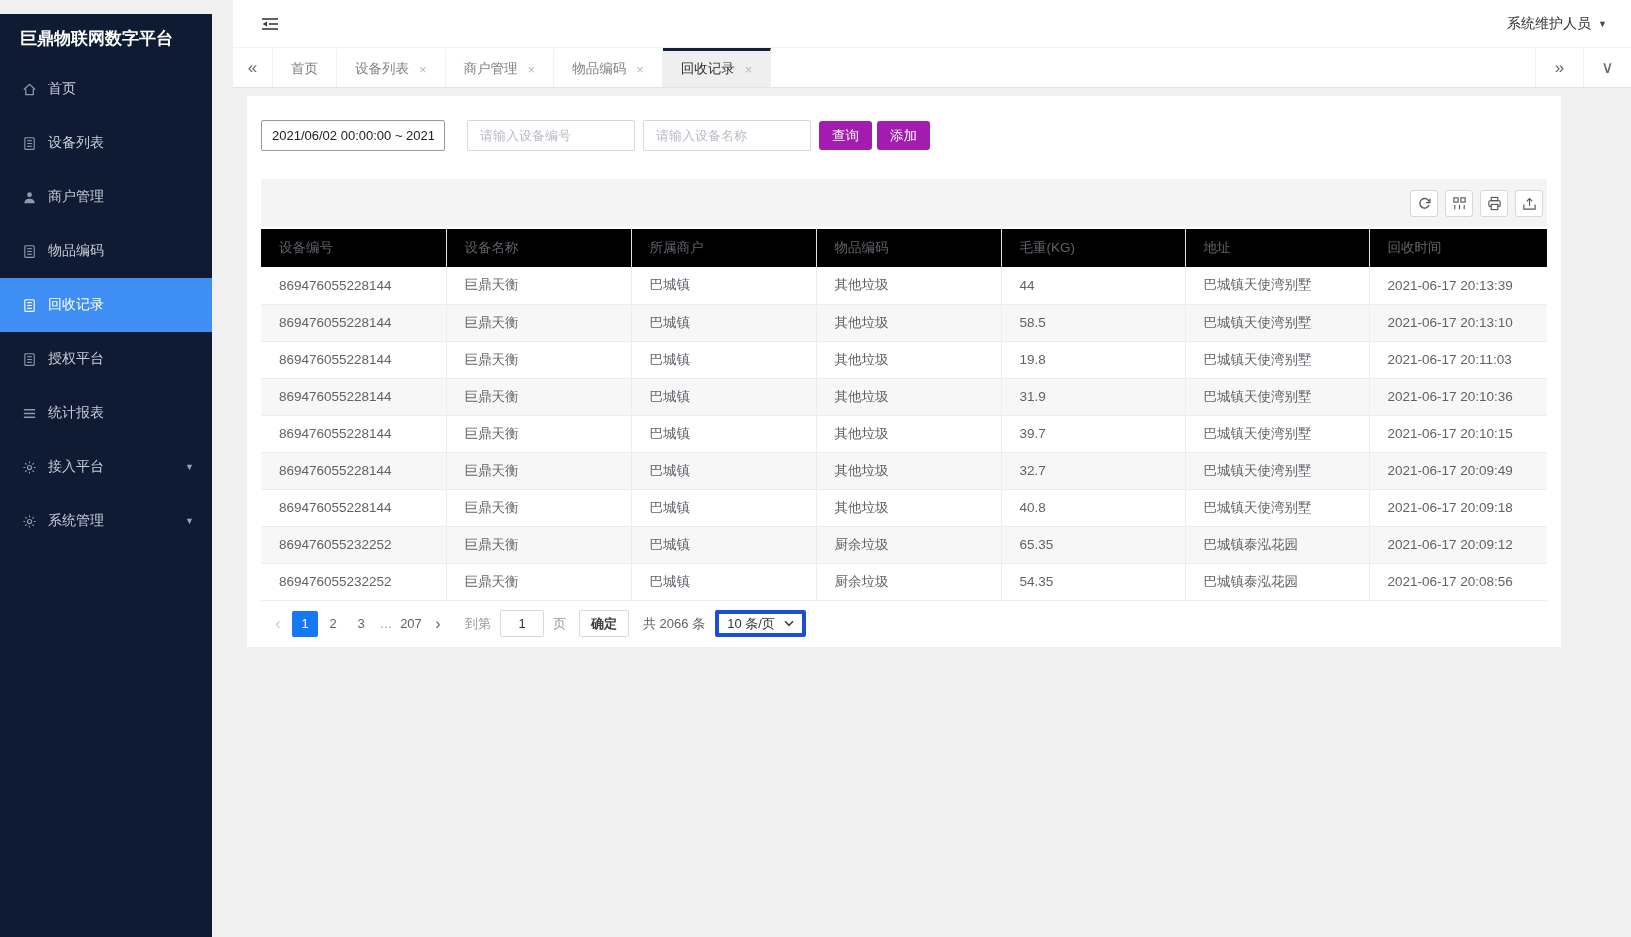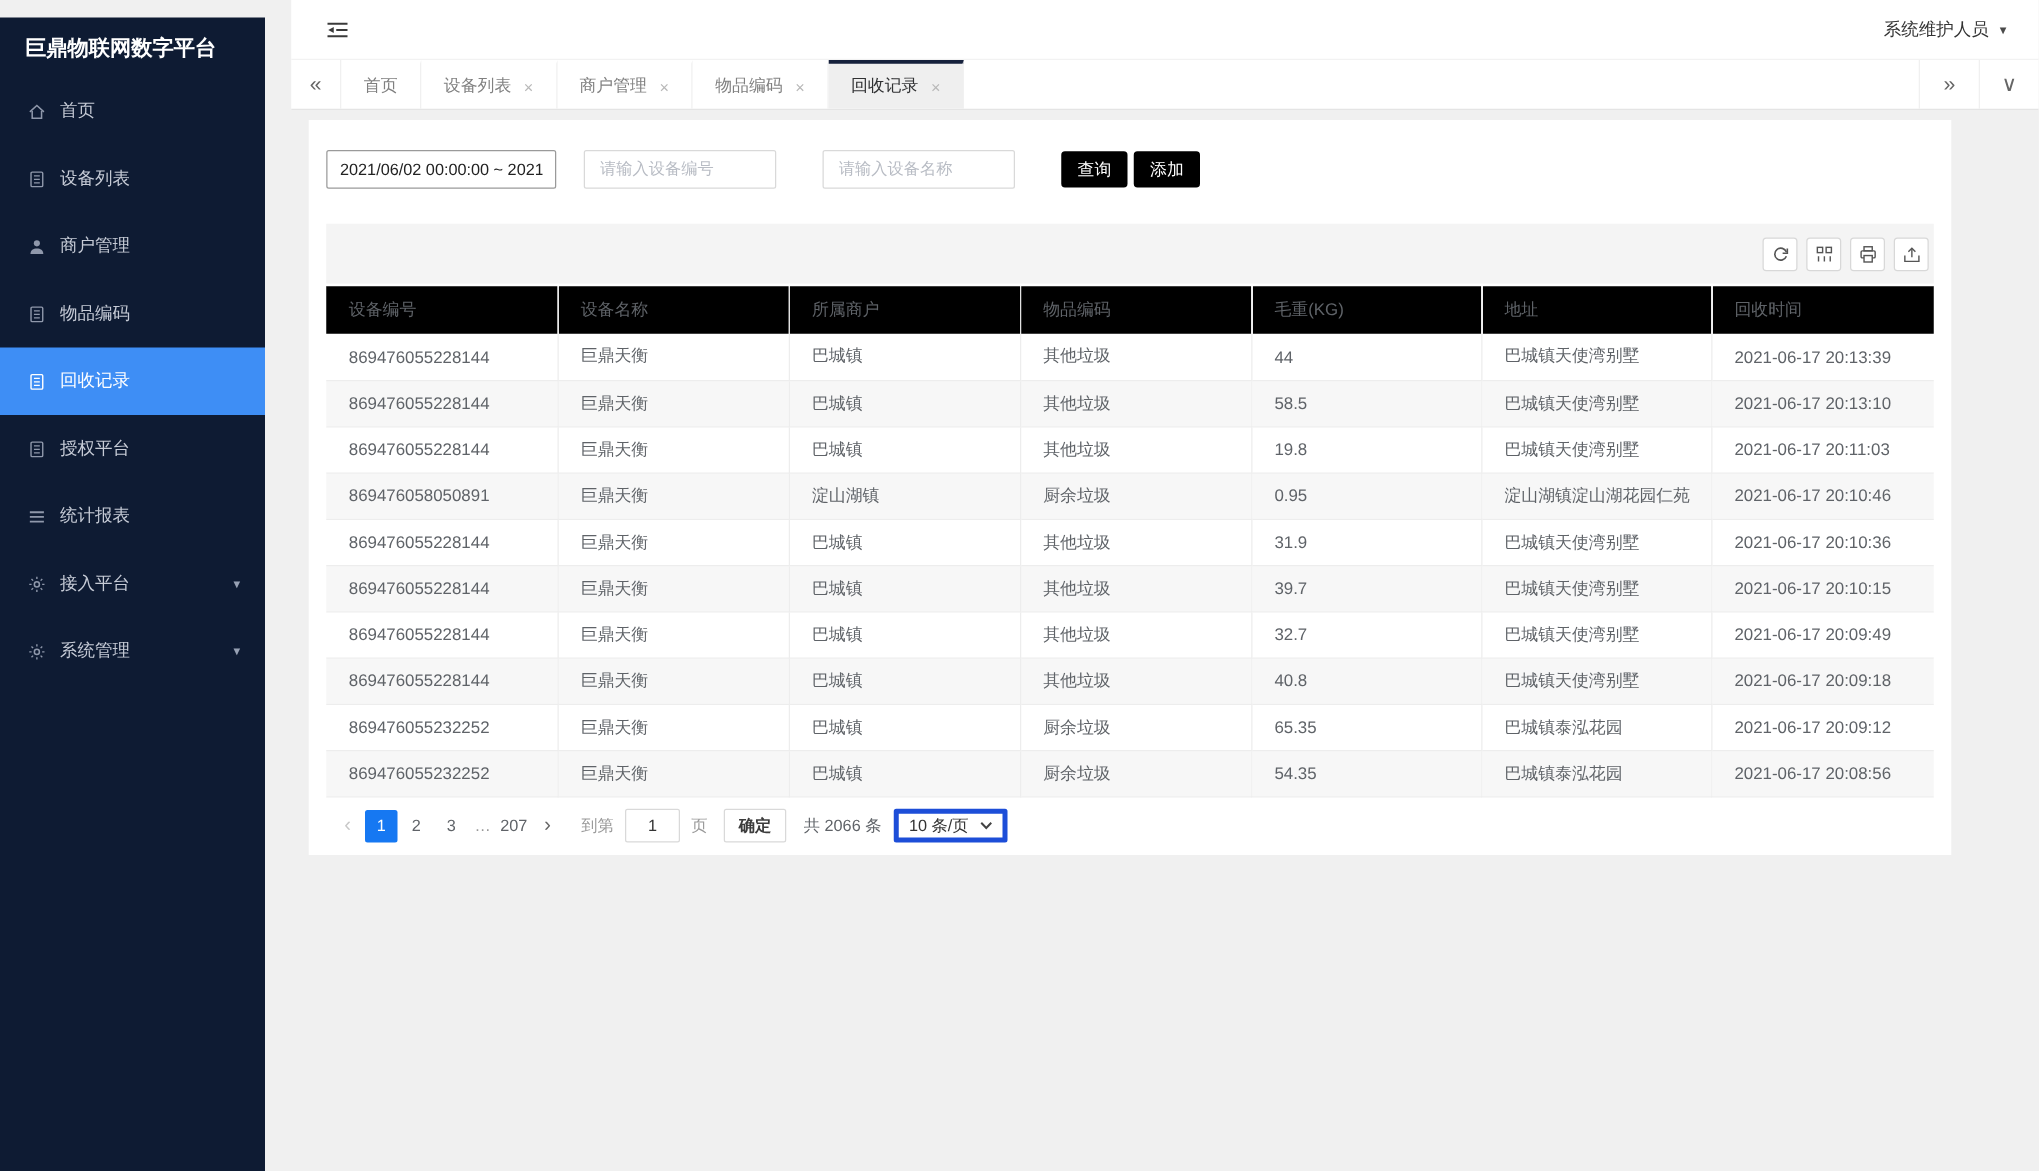--- a/index.html
+++ b/index.html
@@ -29,23 +29,23 @@
   .tab-nav.right { border-right:none; border-left:1px solid #f0f0f0; width:48px; }
   .tab { display:flex; align-items:center; padding:0 18px; font-size:13.5px; color:#808080; border-right:1px solid #f0f0f0; border-top:3px solid transparent; cursor:pointer; }
   .tab-close { margin-left:10px; color:#b8b8b8; font-size:13px; }
   .tab.active { background:#efefef; color:#303133; border-top:3px solid #16213c; }
   .tab-spacer { flex:1; }
   
   .content { flex:1; background:#f0f0f0; padding:8px 91px 0 14px; overflow:hidden; }
   .card { background:#ffffff; width:1314px; }
   .filter-bar { display:flex; align-items:center; padding:24px 14px 28px 14px; }
   .date-input { width:184px; height:31px; border:1px solid #9a9a9a; border-radius:2px; padding:0 10px; font-size:13px; color:#222; font-family:inherit; margin-right:22px; }
-  .text-input { width:154px; height:31px; border:1px solid #d9d9d9; border-radius:2px; padding:0 12px; font-size:13px; color:#333; font-family:Liberation Mono, monospace; margin-right:37px; }
+  .text-input { width:168px; height:31px; border:1px solid #d9d9d9; border-radius:2px; padding:0 12px; font-size:13px; color:#333; font-family:Liberation Serif, serif; margin-right:8px; }
   .text-input::placeholder { color:#b8bcc4; }
-  .btn-primary { height:29px; padding:0 13px; background:#000000; color:#fff; border:none; border-radius:3px; font-size:13.5px; cursor:pointer; font-family:inherit; }
+  .btn-primary { height:29px; padding:0 13px; background:#a21caf; color:#fff; border:none; border-radius:3px; font-size:13.5px; cursor:pointer; font-family:inherit; }
   .btn-primary.add { margin-left:5px; }
   
   .table-wrap { padding:0 14px; }
   .table-toolbar { background:#f4f4f4; height:48px; display:flex; align-items:center; justify-content:flex-end; gap:7px; padding-right:4px; }
   .tool-btn { width:28px; height:27px; background:#fff; border:1px solid #d8d8d8; border-radius:3px; display:flex; align-items:center; justify-content:center; color:#555; cursor:pointer; padding:0; }
   table { width:100%; border-collapse:collapse; table-layout:fixed; }
   thead tr { border-top:2px solid #ffffff; }
   th { background:#000000; height:39px; text-align:left; padding-left:18px; font-size:13.5px; color:#5f6368; font-weight:normal; border-right:1px solid #e2e2e2; overflow:hidden; white-space:nowrap; }
   th:last-child { border-right:none; }
   td { height:37px; padding-left:18px; font-size:13.5px; color:#5f6368; border-right:1px solid #ededed; border-bottom:1px solid #ededed; background:#fff; overflow:hidden; white-space:nowrap; }
@@ -318,29 +318,20 @@
             <tr>
               <td>869476055228144</td>
                 <td>巨鼎天衡</td>
                 <td>巴城镇</td>
                 <td>其他垃圾</td>
                 <td>19.8</td>
                 <td>巴城镇天使湾别墅</td>
                 <td>2021-06-17 20:11:03</td>
             </tr>
             <tr>
-              <td>869476058050891</td>
-                <td>巨鼎天衡</td>
-                <td>淀山湖镇</td>
-                <td>厨余垃圾</td>
-                <td>0.95</td>
-                <td>淀山湖镇淀山湖花园仁苑</td>
-                <td>2021-06-17 20:10:46</td>
-            </tr>
-            <tr>
               <td>869476055228144</td>
                 <td>巨鼎天衡</td>
                 <td>巴城镇</td>
                 <td>其他垃圾</td>
                 <td>31.9</td>
                 <td>巴城镇天使湾别墅</td>
                 <td>2021-06-17 20:10:36</td>
             </tr>
             <tr>
               <td>869476055228144</td>

